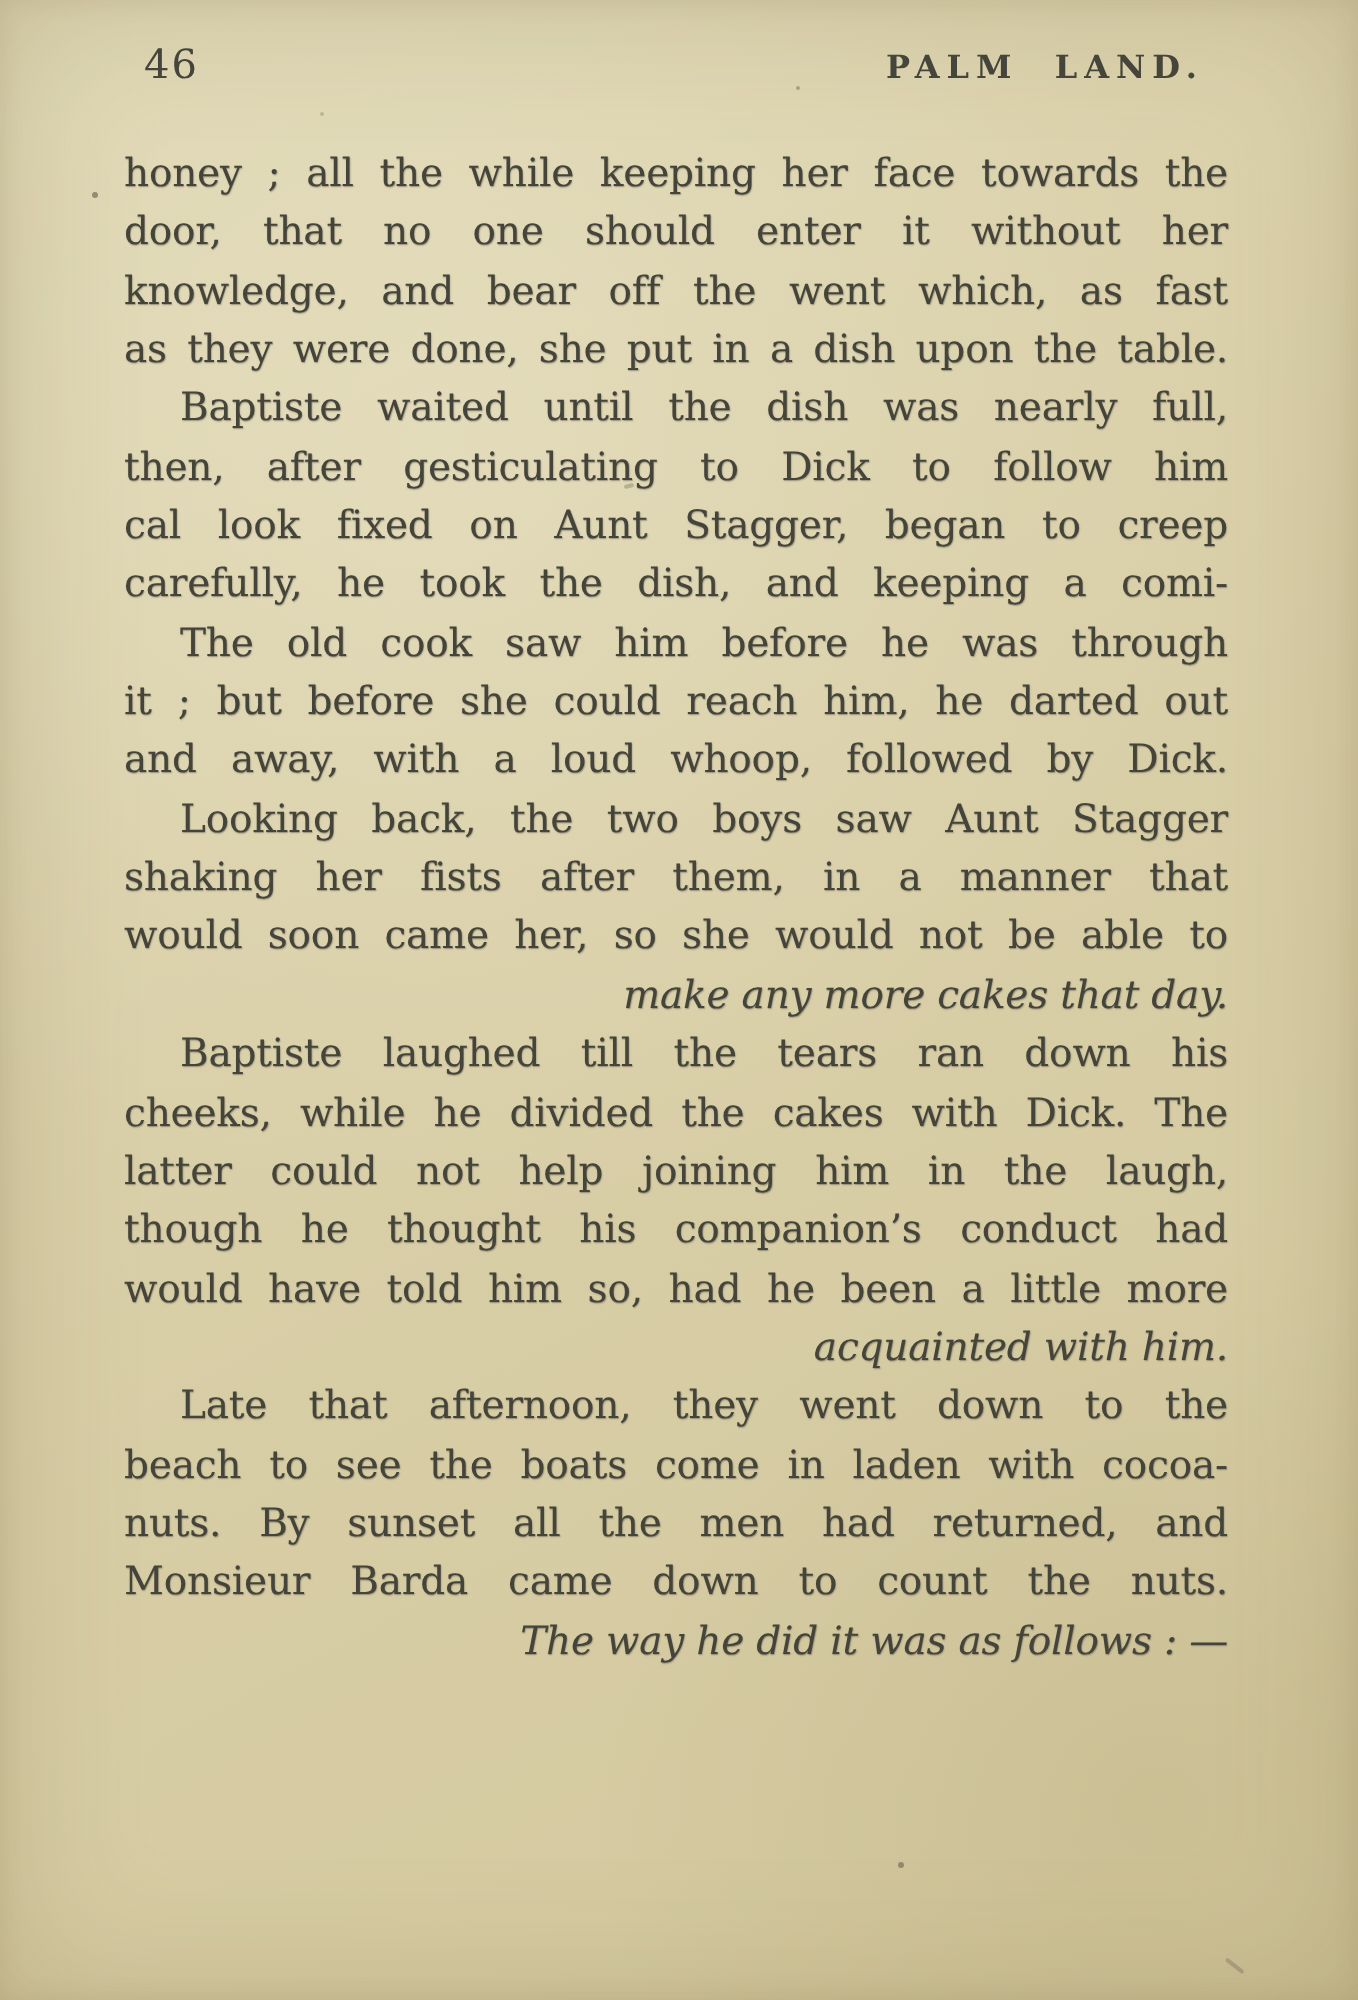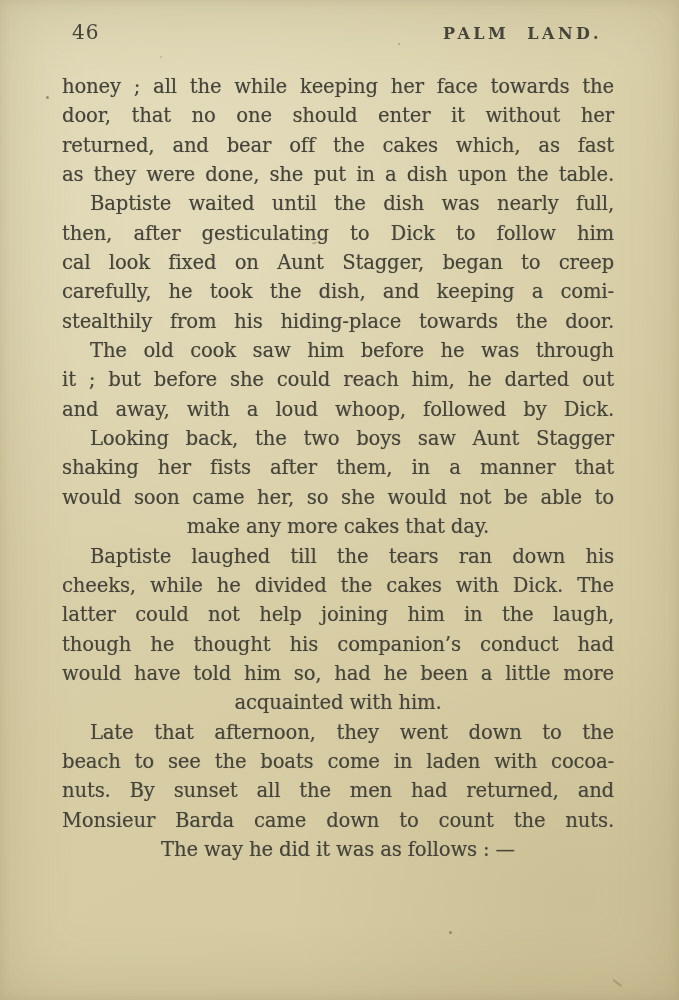--- a/index.html
+++ b/index.html
@@ -37,21 +37,21 @@
     color: #45443b;
     text-shadow: 0.3px 0.3px 0.7px rgba(62, 60, 50, 0.45);
   }
   .line {
     height: 29.35px; line-height: 29.35px;
     white-space: nowrap;
     width: 100%;
     box-sizing: border-box;
   }
   .line.just { text-align: justify; text-align-last: justify; }
-  .line.left { text-align: center; }
+  .line.left { text-align: right; font-style: italic; }
   .line.indent { padding-left: 28px; }
   .speck {
     position: absolute; background: #55503f; border-radius: 50%;
   }
   .speck.s1 { left: 46px;  top: 96px;  width: 3px; height: 3px; opacity: 0.55; }
   .speck.s2 { left: 398px; top: 43px;  width: 2px; height: 2px; opacity: 0.38; }
   .speck.s3 { left: 449px; top: 931px; width: 3px; height: 3px; opacity: 0.5; }
   .speck.s4 { left: 312px; top: 242px; width: 5px; height: 2px; border-radius: 2px; opacity: 0.3; transform: rotate(-15deg); }
   .speck.s5 { left: 612px; top: 982px; width: 11px; height: 1.5px; border-radius: 1px; opacity: 0.28; transform: rotate(38deg); }
   .speck.s6 { left: 160px; top: 56px;  width: 2px; height: 2px; opacity: 0.25; }
@@ -61,27 +61,26 @@
 
 <div class="page">
   <div class="header">
     <span class="pagenum">46</span>
     <span class="title">PALM LAND.</span>
   </div>
 
   <div class="text-block">
       <div class="line just">honey ; all the while keeping her face towards the</div>
       <div class="line just">door, that no one should enter it without her</div>
-      <div class="line just">returned, and bear off the cakes which, as fast</div>
+      <div class="line just">knowledge, and bear off the went which, as fast</div>
       <div class="line just">as they were done, she put in a dish upon the table.</div>
       <div class="line just indent">Baptiste waited until the dish was nearly full,</div>
       <div class="line just">then, after gesticulating to Dick to follow him</div>
       <div class="line just">cal look fixed on Aunt Stagger, began to creep</div>
       <div class="line just">carefully, he took the dish, and keeping a comi-</div>
-      <div class="line just">stealthily from his hiding-place towards the door.</div>
       <div class="line just indent">The old cook saw him before he was through</div>
       <div class="line just">it ; but before she could reach him, he darted out</div>
       <div class="line just">and away, with a loud whoop, followed by Dick.</div>
       <div class="line just indent">Looking back, the two boys saw Aunt Stagger</div>
       <div class="line just">shaking her fists after them, in a manner that</div>
       <div class="line just">would soon came her, so she would not be able to</div>
       <div class="line left">make any more cakes that day.</div>
       <div class="line just indent">Baptiste laughed till the tears ran down his</div>
       <div class="line just">cheeks, while he divided the cakes with Dick. The</div>
       <div class="line just">latter could not help joining him in the laugh,</div>

